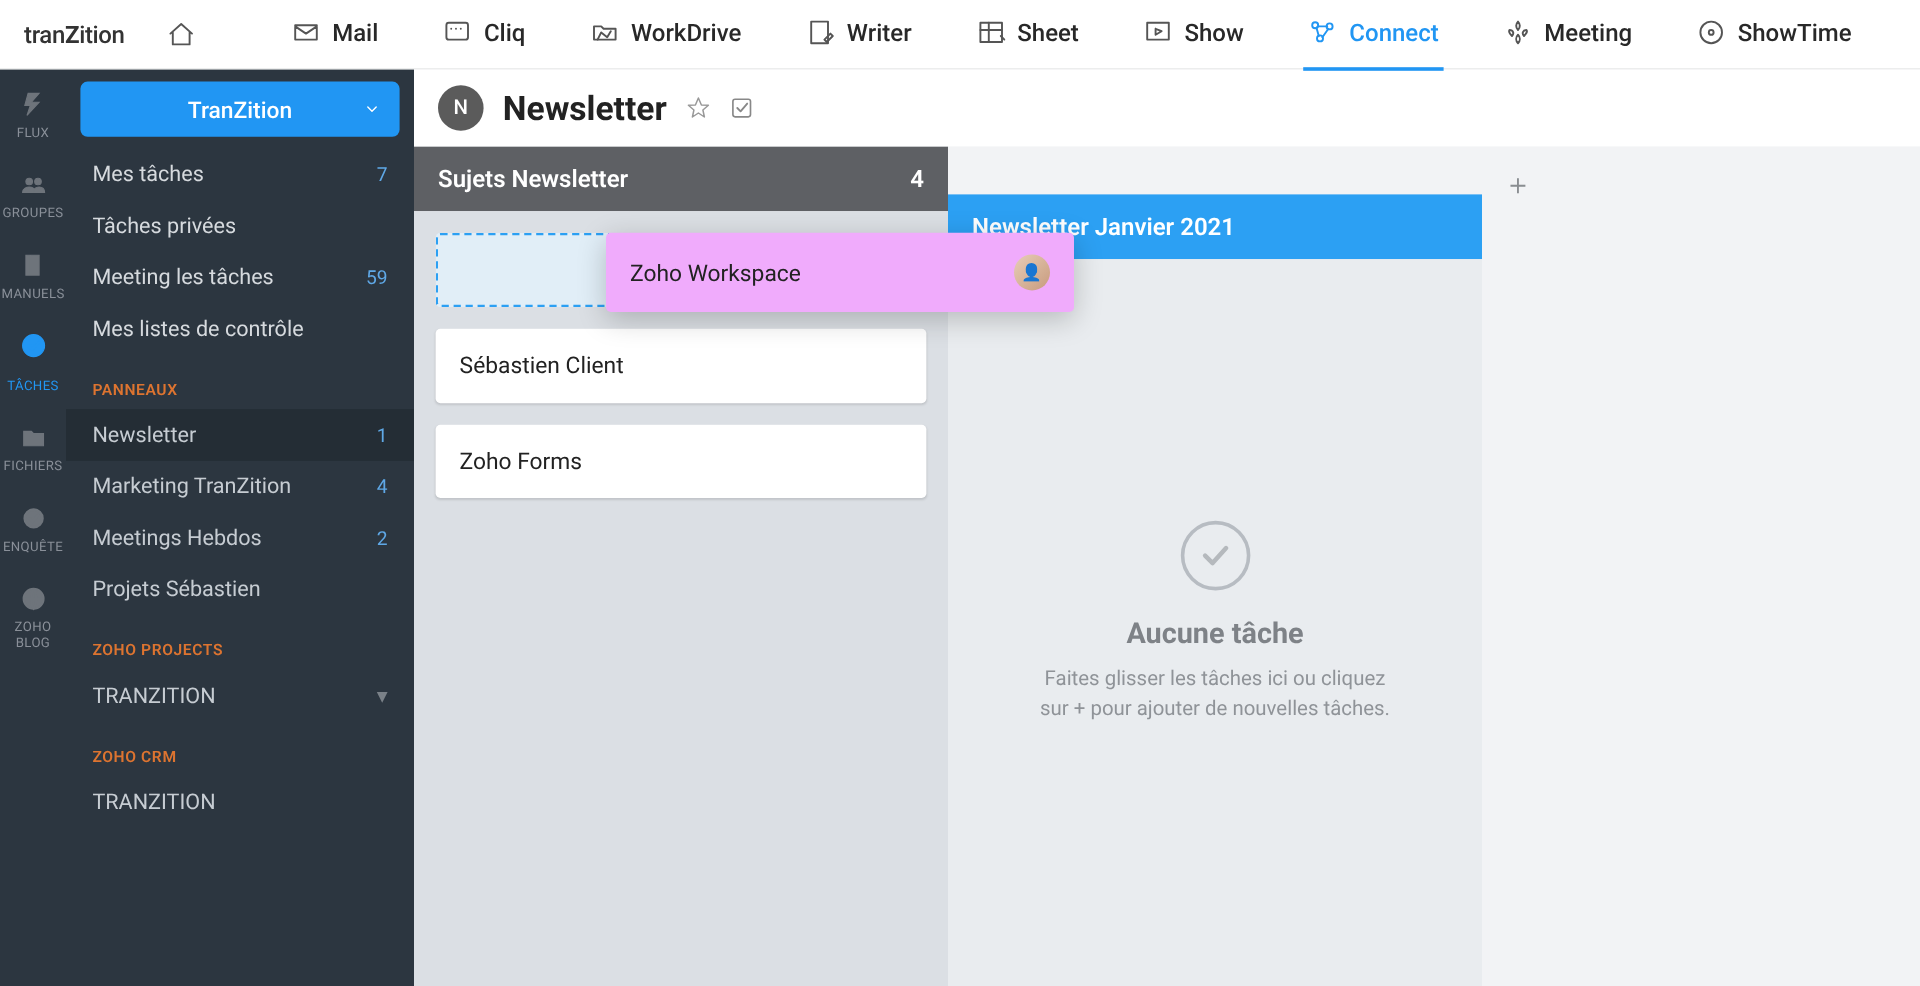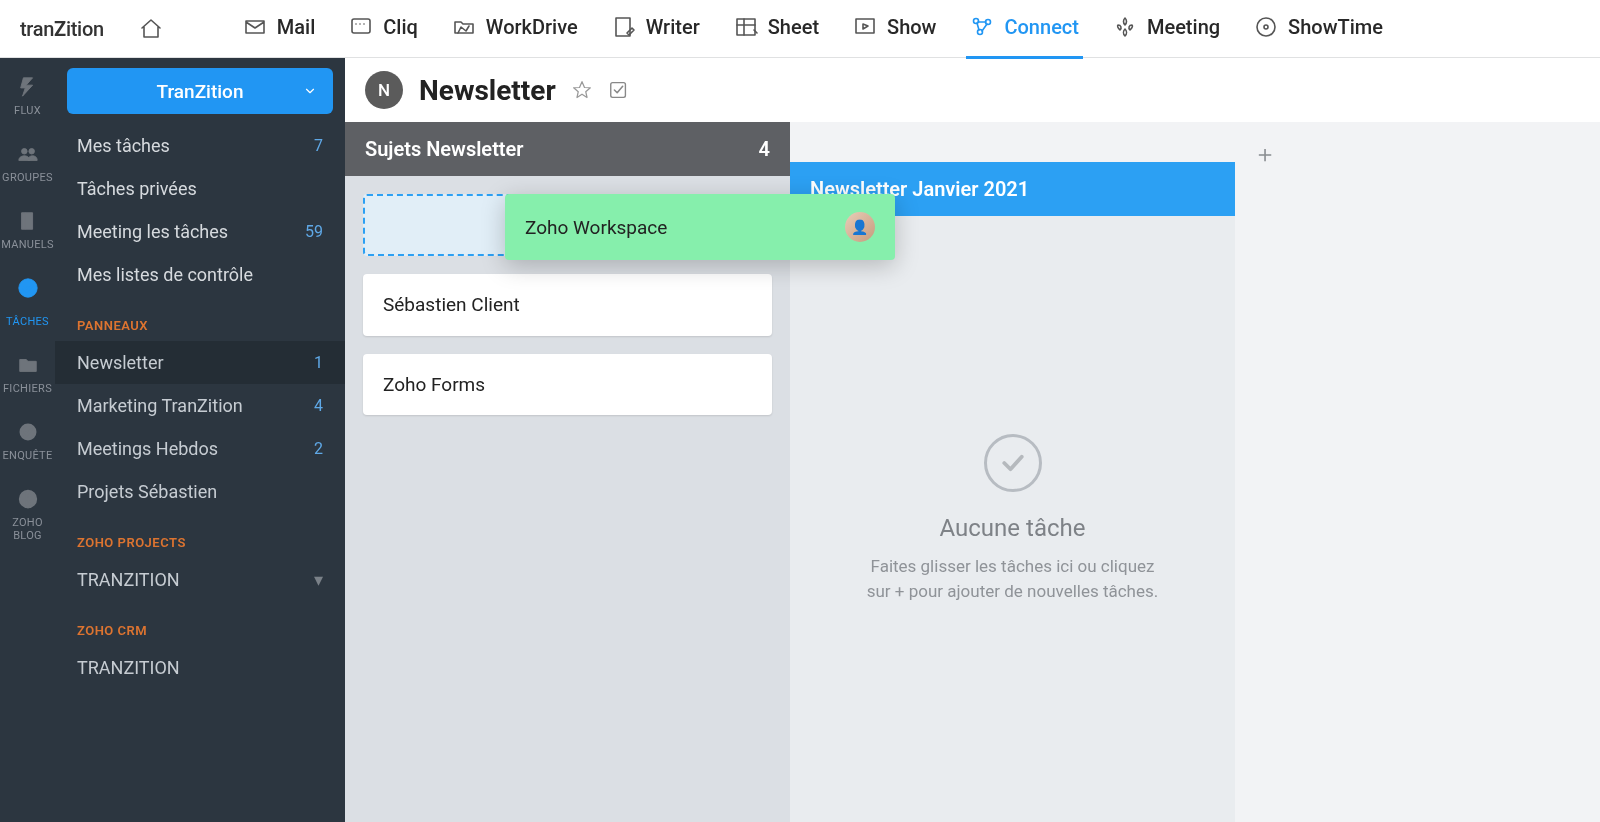--- a/index.html
+++ b/index.html
@@ -19,21 +19,21 @@
   }
   *{box-sizing:border-box;}
   body{margin:0;font-family:-apple-system,BlinkMacSystemFont,"Segoe UI",Roboto,Helvetica,Arial,sans-serif;color:var(--text);background:#fff;height:822px;width:1600px;overflow:hidden;}
   svg{display:block;}
 
   
   .topnav{height:58px;border-bottom:1px solid var(--gray-200);display:flex;align-items:center;padding:0 20px 0 20px;}
   .logo{font-size:20px;font-weight:500;color:#333;letter-spacing:-0.3px;}
   .logo .z{font-weight:700;text-transform:none;}
   .home-icon{margin-left:35px;}
-  .nav-items{display:flex;align-items:center;margin-left:80px;gap:34px;}
+  .nav-items{display:flex;align-items:center;margin-left:80px;gap:54px;}
   .nav-item{display:flex;align-items:center;gap:10px;font-size:20px;font-weight:500;color:#282828;cursor:pointer;padding-bottom:4px;position:relative;}
   .nav-item.active{color:var(--blue);}
   .nav-item.active::after{content:"";position:absolute;left:-4px;right:-4px;bottom:-16px;height:3px;background:var(--blue);}
   .nav-icon{width:24px;height:24px;}
   .nav-icon path, .nav-icon rect, .nav-icon circle, .nav-icon line, .nav-icon polyline{stroke:#555;stroke-width:1.6;fill:none;stroke-linecap:round;stroke-linejoin:round;}
   .nav-item.active .nav-icon path,.nav-item.active .nav-icon circle,.nav-item.active .nav-icon line{stroke:var(--blue);}
 
   
   .app{display:flex;height:calc(822px - 58px);}
   .rail{width:55px;background:var(--gray-800);color:#cfd3d8;display:flex;flex-direction:column;align-items:flex-end;padding-top:18px;gap:26px;font-size:11px;}
@@ -64,26 +64,26 @@
 
   .board{display:flex;flex:1;overflow:hidden;}
   .column{width:445px;display:flex;flex-direction:column;}
   .col-head{height:54px;display:flex;align-items:center;justify-content:space-between;padding:0 20px;color:#fff;font-size:20px;font-weight:600;}
   .col-head.gray{background:#5e6064;}
   .col-head.blue{background:#2ca0f3;margin-top:40px;}
   .col-body{padding:18px;display:flex;flex-direction:column;gap:18px;background:#dbdfe4;flex:1;position:relative;}
   .col-body.light{background:#e9ecef;}
   .drop-ghost{height:62px;border:2px dashed #2ca0f3;background:#e1eef7;border-radius:4px;}
   .card{background:#fff;border-radius:4px;box-shadow:0 1px 2px rgba(0,0,0,0.12);padding:18px 20px;font-size:19px;line-height:1.35;cursor:pointer;}
-  .dragging-card{position:absolute;top:18px;left:160px;width:390px;background:#86efac;border-radius:4px;box-shadow:0 6px 24px rgba(0,0,0,0.22);padding:18px 20px;font-size:19px;display:flex;align-items:center;justify-content:space-between;z-index:10;}
+  .dragging-card{position:absolute;top:18px;left:160px;width:390px;background:#f0abfc;border-radius:4px;box-shadow:0 6px 24px rgba(0,0,0,0.22);padding:18px 20px;font-size:19px;display:flex;align-items:center;justify-content:space-between;z-index:10;}
   .drag-avatar{width:30px;height:30px;border-radius:50%;background:linear-gradient(135deg,#e8cdb8,#c79b7d);display:flex;align-items:center;justify-content:center;font-size:14px;color:#5a3a26;}
   .empty-state{flex:1;display:flex;flex-direction:column;align-items:center;justify-content:center;color:#7b7f84;text-align:center;}
   .empty-icon{width:58px;height:58px;border:3px solid #b7bcc2;border-radius:50%;display:flex;align-items:center;justify-content:center;margin-bottom:22px;}
   .empty-icon svg *{stroke:#b5b9bd;stroke-width:3;fill:none;stroke-linecap:round;stroke-linejoin:round;}
-  .empty-title{font-size:24px;font-weight:400;color:#7e8287;margin-bottom:12px;}
+  .empty-title{font-size:24px;font-weight:700;color:#7e8287;margin-bottom:12px;}
   .empty-sub{font-size:17px;color:#8f9398;line-height:1.5;max-width:300px;}
   .add-col{width:60px;display:flex;justify-content:center;padding-top:16px;}
   .add-col-btn{font-size:24px;color:#8a8d91;cursor:pointer;}
 </style>
 </head>
 <body>
 
 <div class="topnav">
   <div class="logo">
     <span>tran</span><span class="z">Z</span><span>ition</span>

